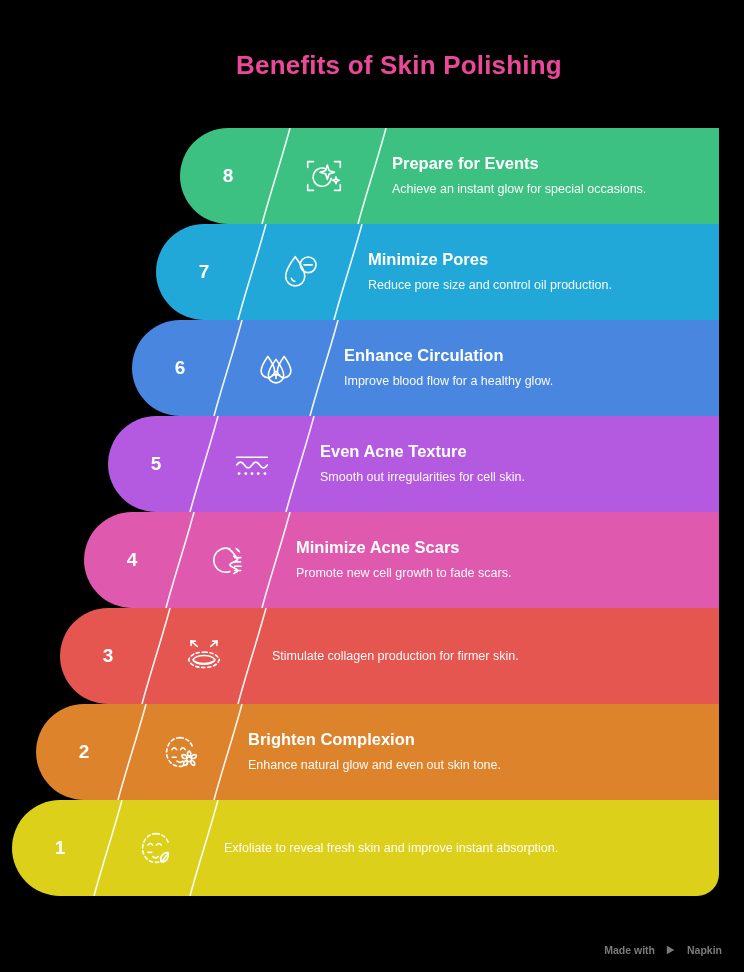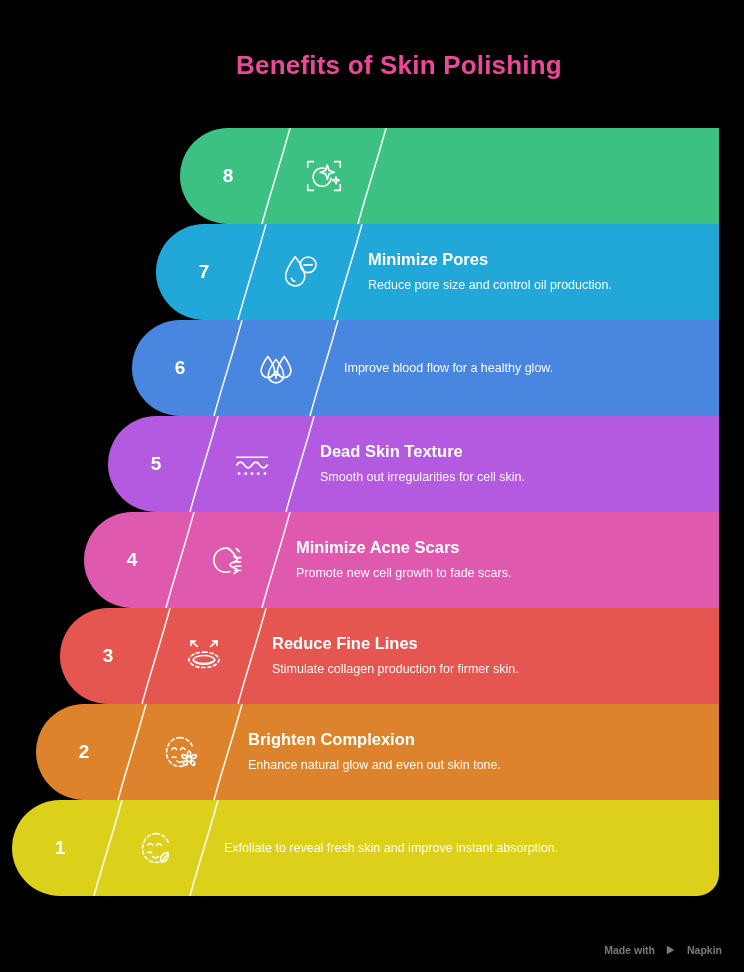--- a/index.html
+++ b/index.html
@@ -127,20 +127,24 @@
           <path d="M7 15 V9 H13"></path>
                 <path d="M41 15 V9 H35"></path>
           <path d="M7 33 V39 H13"></path>
                 <path d="M41 33 V39 H35"></path>
           <path d="M26 16.5 a9.5 9.5 0 1 0 5.5 9.8"></path>
           <path d="M27.5 12.5 L29.3 18.2 L35 20 L29.3 21.8 L27.5 27.5 L25.7 21.8 L20 20 L25.7 18.2 Z"></path>
           <path d="M36.5 25 L37.4 27.6 L40 28.5 L37.4 29.4 L36.5 32 L35.6 29.4 L33 28.5 L35.6 27.6 Z"></path>
         </g>
             </svg>
           </div>
+          <div class="text-cell">
+            <div class="t-title">Prepare for Events</div>
+            <div class="t-desc">Achieve an instant glow for special occasions.</div>
+          </div>
           <svg class="dividers" viewBox="0 0 539 96" preserveAspectRatio="none">
             <path d="M 110 0 C 102 30, 90 66, 82 96" fill="none" stroke="rgba(255,255,255,0.92)" stroke-width="1.6" vector-effect="non-scaling-stroke"></path>
             <path d="M 206 0 C 198 30, 186 66, 178 96" fill="none" stroke="rgba(255,255,255,0.92)" stroke-width="1.6" vector-effect="non-scaling-stroke"></path>
           </svg>
         </div>
       </div>
       <div class="row" style="left: 156px; top: 96px; width: 563px; z-index: 99;">
         <div class="row-inner" style="background: rgb(33, 168, 216); border-top-left-radius: 48px; border-bottom-left-radius: 48px;">
           <div class="num-cell">7</div>
           <div class="icon-cell">
@@ -171,20 +175,21 @@
         <g fill="none" stroke="#ffffff" stroke-width="1.7" stroke-linecap="round" stroke-linejoin="round">
           <path d="M15.5 12 C15.5 12 8.5 21.5 8.5 27 A7 7 0 0 0 22.5 27 C22.5 21.5 15.5 12 15.5 12 Z"></path>
           <path d="M32.5 12 C32.5 12 25.5 21.5 25.5 27 A7 7 0 0 0 39.5 27 C39.5 21.5 32.5 12 32.5 12 Z"></path>
           <path d="M24 15 C24 15 16 25.5 16 31.5 A8 8 0 0 0 32 31.5 C32 25.5 24 15 24 15 Z"></path>
           <path d="M24 27.5 V35"></path>
                 <path d="M20.2 31.2 H27.8"></path>
         </g>
             </svg>
           </div>
           <div class="text-cell">
+            <div class="t-title">Enhance Circulation</div>
             <div class="t-desc">Improve blood flow for a healthy glow.</div>
           </div>
           <svg class="dividers" viewBox="0 0 587 96" preserveAspectRatio="none">
             <path d="M 110 0 C 102 30, 90 66, 82 96" fill="none" stroke="rgba(255,255,255,0.92)" stroke-width="1.6" vector-effect="non-scaling-stroke"></path>
             <path d="M 206 0 C 198 30, 186 66, 178 96" fill="none" stroke="rgba(255,255,255,0.92)" stroke-width="1.6" vector-effect="non-scaling-stroke"></path>
           </svg>
         </div>
       </div>
       <div class="row" style="left: 108px; top: 288px; width: 611px; z-index: 97;">
         <div class="row-inner" style="background: rgb(179, 90, 224); border-top-left-radius: 48px; border-bottom-left-radius: 48px;">
@@ -198,21 +203,21 @@
         <g fill="#ffffff">
           <circle cx="10.5" cy="34" r="1.5"></circle>
                 <circle cx="17.5" cy="34" r="1.5"></circle>
           <circle cx="24" cy="34" r="1.5"></circle>
                 <circle cx="30.5" cy="34" r="1.5"></circle>
           <circle cx="37.5" cy="34" r="1.5"></circle>
         </g>
             </svg>
           </div>
           <div class="text-cell">
-            <div class="t-title">Dead Skin Texture</div>
+            <div class="t-title">Even Acne Texture</div>
             <div class="t-desc">Smooth out irregularities for cell skin.</div>
           </div>
           <svg class="dividers" viewBox="0 0 611 96" preserveAspectRatio="none">
             <path d="M 110 0 C 102 30, 90 66, 82 96" fill="none" stroke="rgba(255,255,255,0.92)" stroke-width="1.6" vector-effect="non-scaling-stroke"></path>
             <path d="M 206 0 C 198 30, 186 66, 178 96" fill="none" stroke="rgba(255,255,255,0.92)" stroke-width="1.6" vector-effect="non-scaling-stroke"></path>
           </svg>
         </div>
       </div>
       <div class="row" style="left: 84px; top: 384px; width: 635px; z-index: 96;">
         <div class="row-inner" style="background: rgb(223, 90, 174); border-top-left-radius: 48px; border-bottom-left-radius: 48px;">
@@ -253,21 +258,20 @@
           <path d="M31 14 L37.5 8.5"></path>
                 <path d="M37.5 8.5 V13"></path>
                 <path d="M37.5 8.5 H33"></path>
           <path d="M24 20 q13 0 16 8 q-3 8 -16 8 q-13 0 -16 -8 q3 -8 16 -8 Z" stroke-dasharray="3.2 3"></path>
           <path d="M24 23.5 q9 0 11.5 4.5 q-2.5 4.5 -11.5 4.5 q-9 0 -11.5 -4.5 q2.5 -4.5 11.5 -4.5 Z"></path>
           <path d="M13.5 29.5 q10 5 21 0"></path>
         </g>
             </svg>
           </div>
           <div class="text-cell">
-            <div class="t-title">Reduce Fine Lines</div>
             <div class="t-desc">Stimulate collagen production for firmer skin.</div>
           </div>
           <svg class="dividers" viewBox="0 0 659 96" preserveAspectRatio="none">
             <path d="M 110 0 C 102 30, 90 66, 82 96" fill="none" stroke="rgba(255,255,255,0.92)" stroke-width="1.6" vector-effect="non-scaling-stroke"></path>
             <path d="M 206 0 C 198 30, 186 66, 178 96" fill="none" stroke="rgba(255,255,255,0.92)" stroke-width="1.6" vector-effect="non-scaling-stroke"></path>
           </svg>
         </div>
       </div>
       <div class="row" style="left: 36px; top: 576px; width: 683px; z-index: 94;">
         <div class="row-inner" style="background: rgb(221, 131, 43); border-top-left-radius: 48px; border-bottom-left-radius: 48px;">

